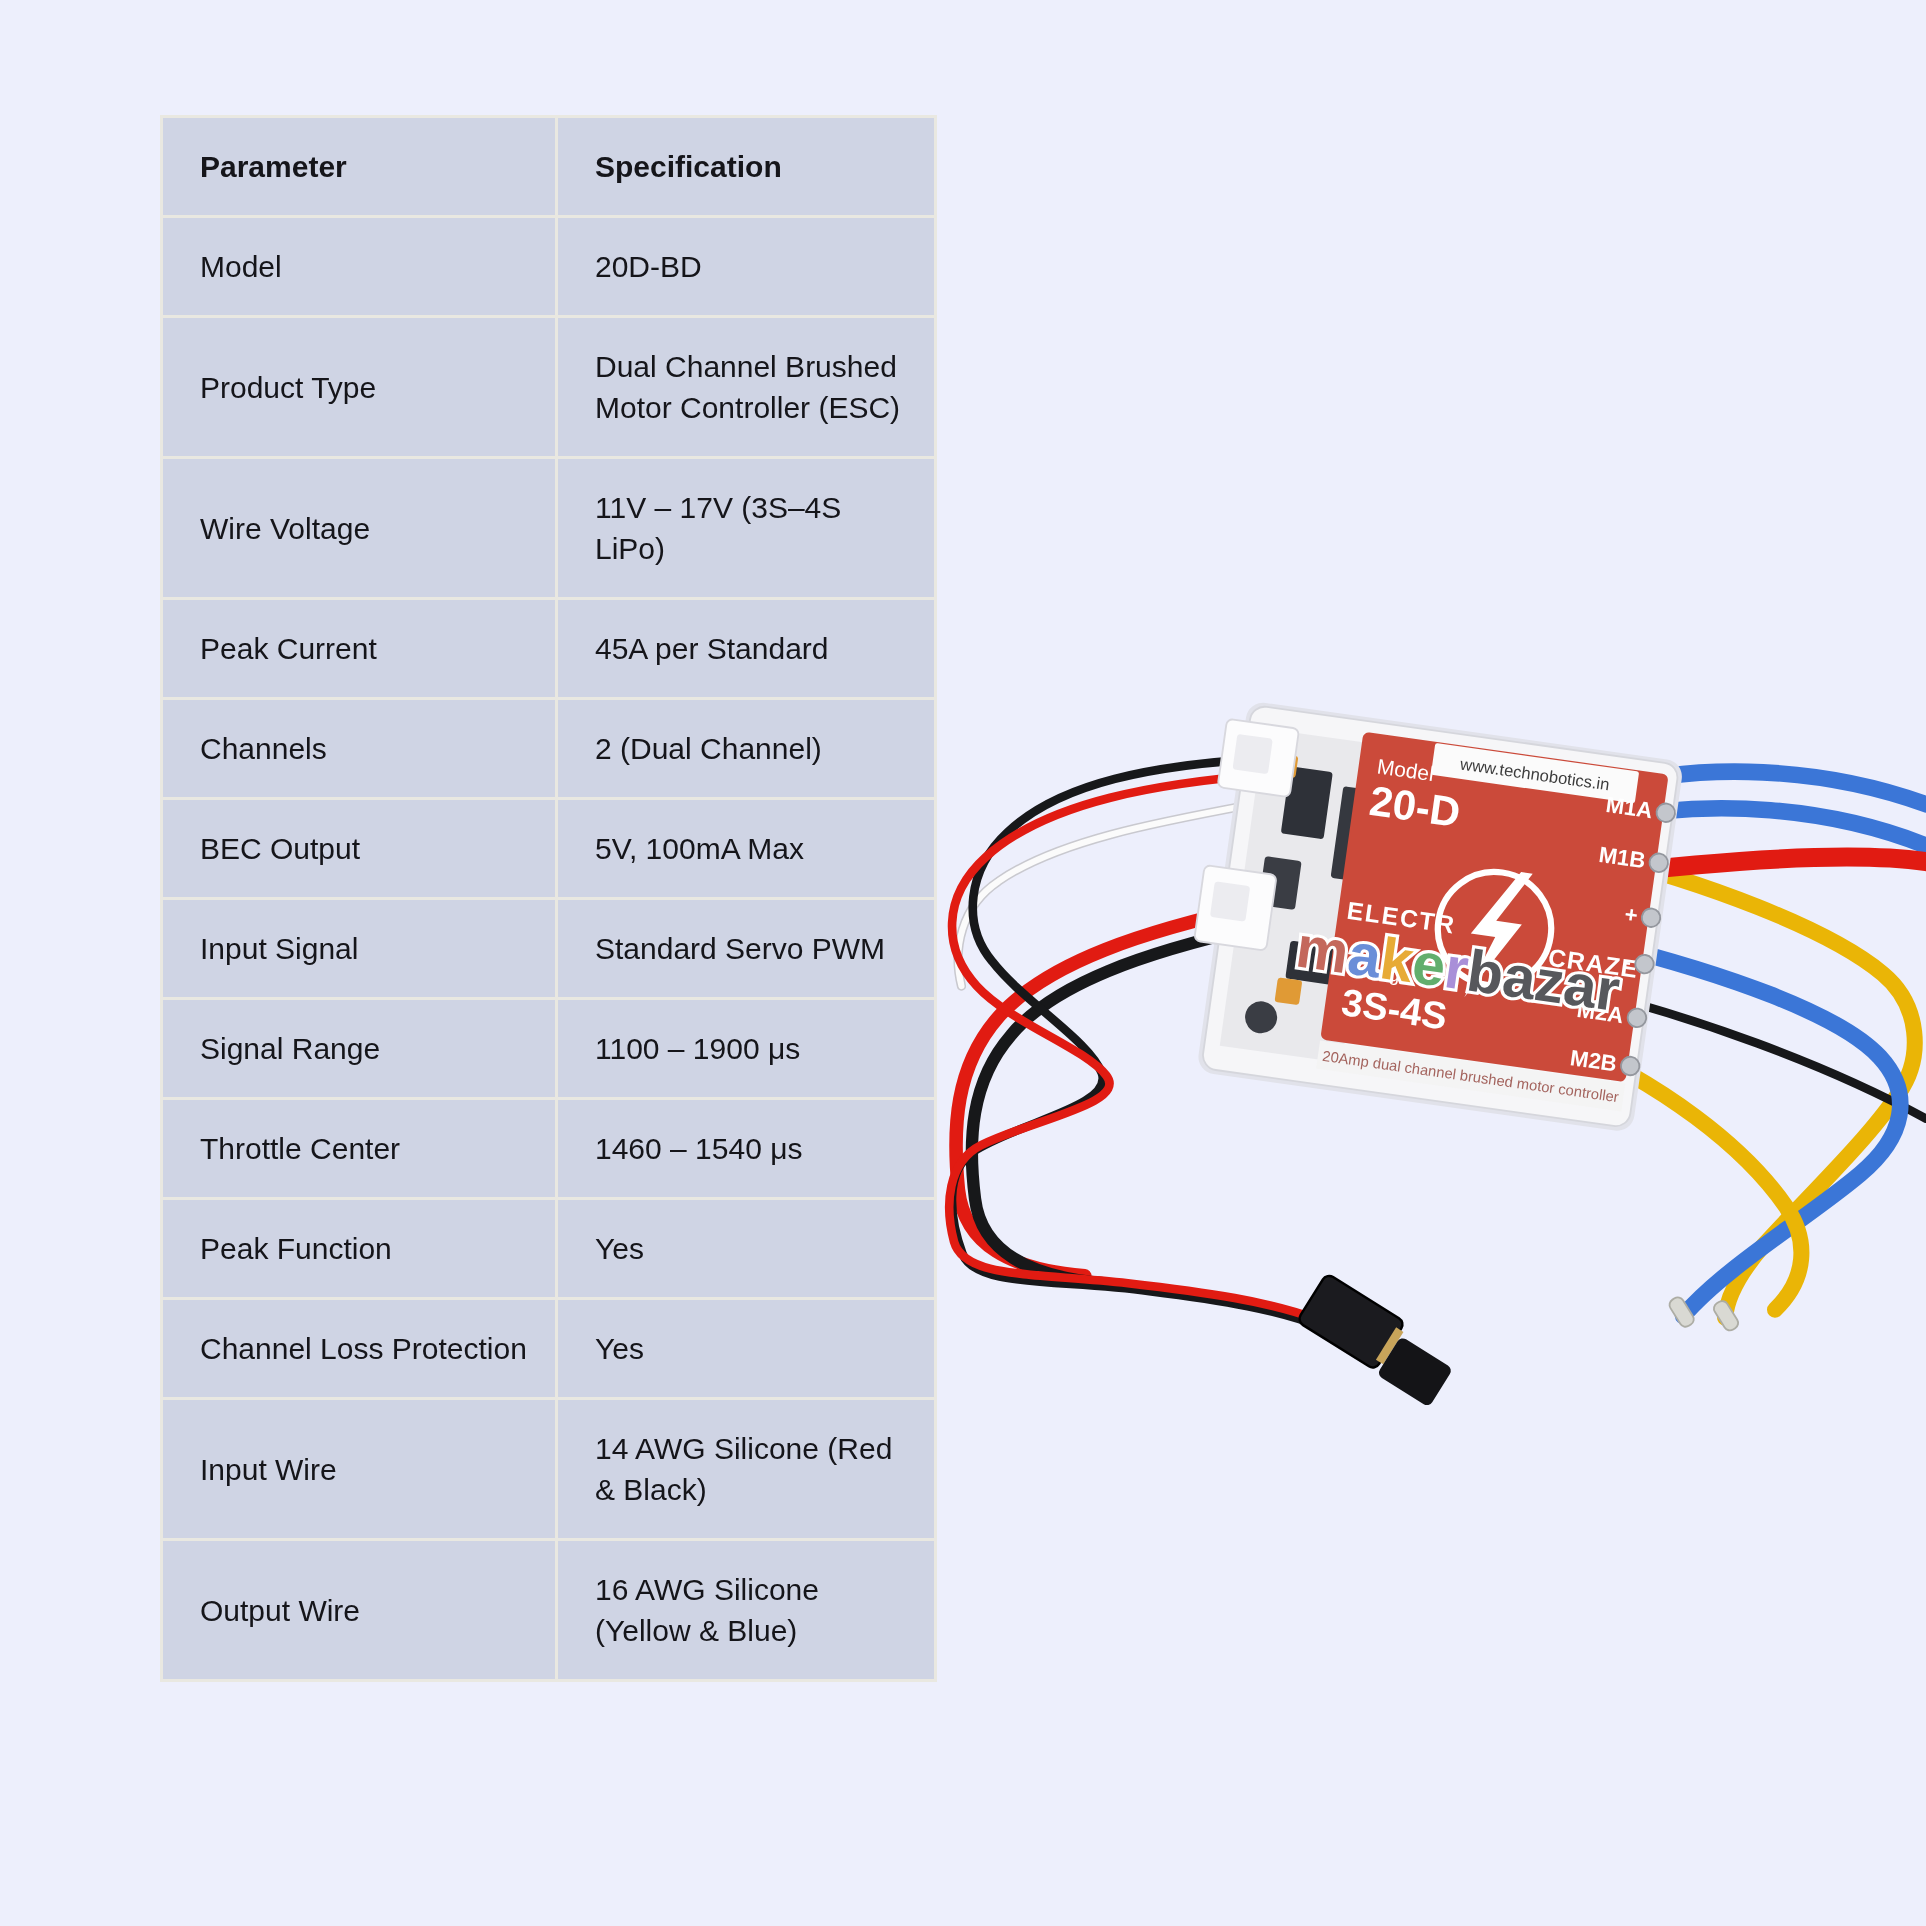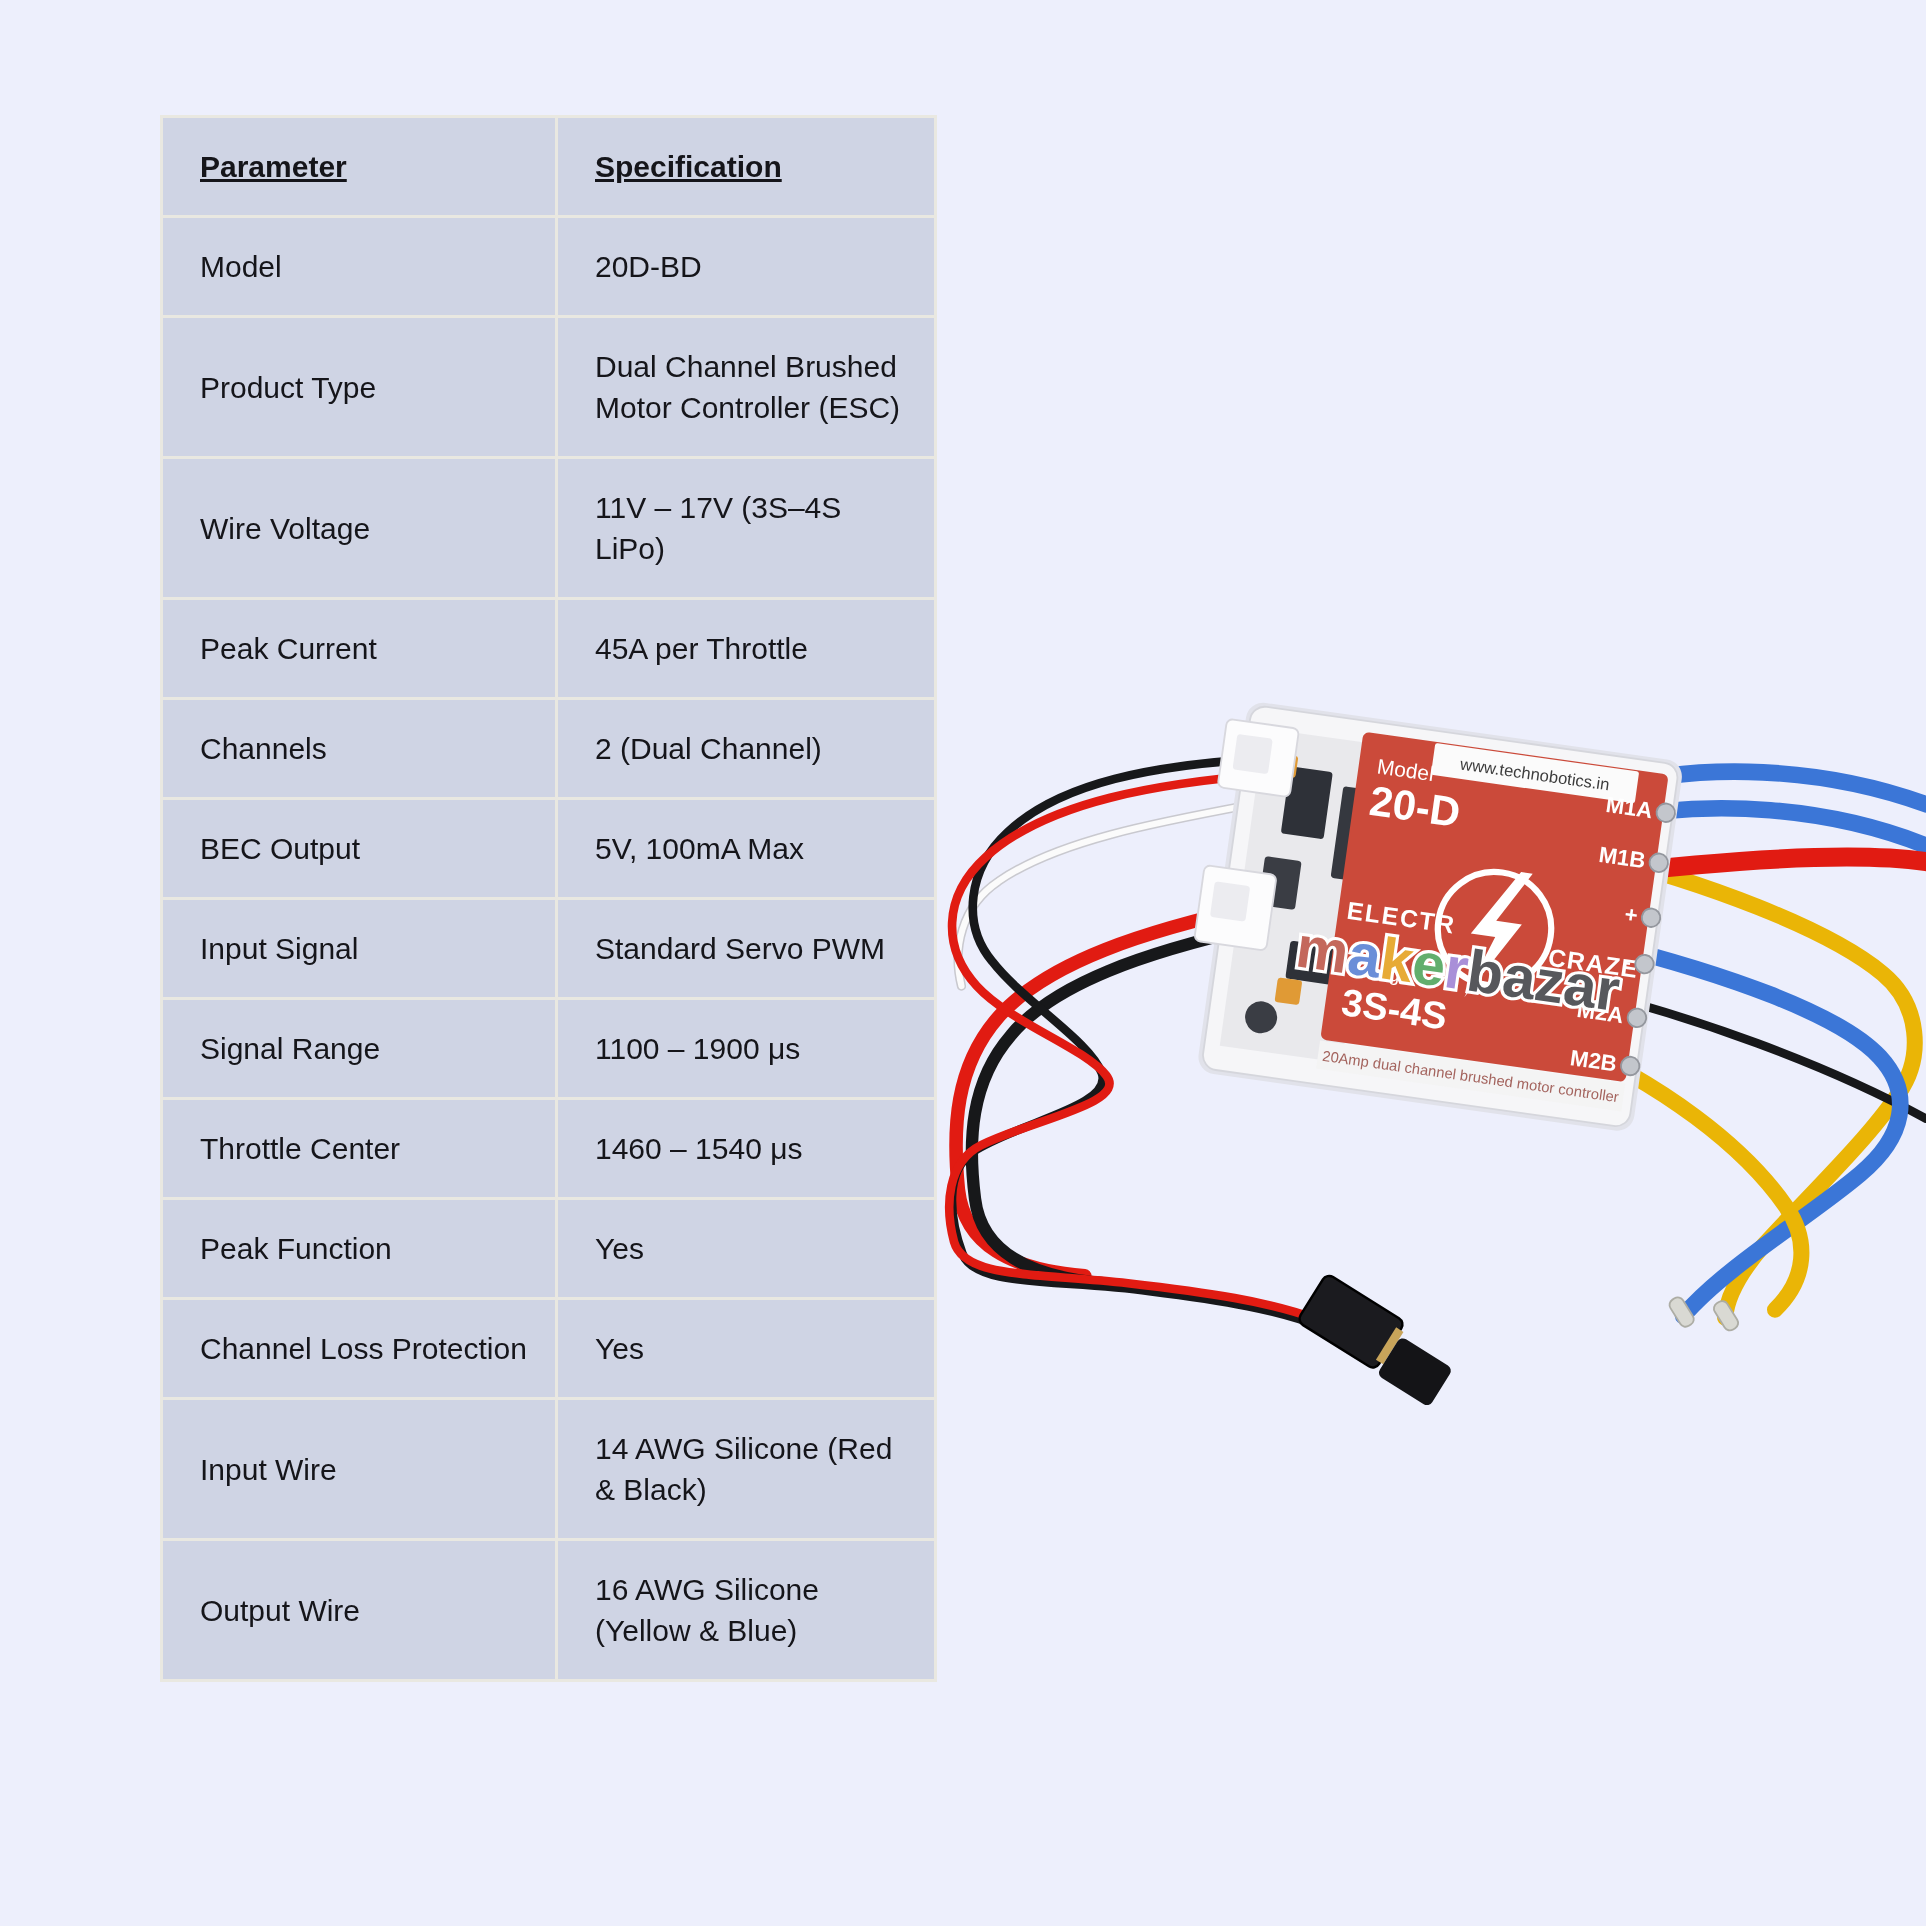--- a/index.html
+++ b/index.html
@@ -21,21 +21,21 @@
     table-layout:fixed;
   }
   .spec-table th,.spec-table td{
     border:3.1px solid var(--grid);
     font-size:30px;line-height:41px;
     padding:28px 21px 28px 37px;
     text-align:left;vertical-align:middle;
     color:var(--text);
     word-wrap:break-word;
   }
-  .spec-table th{font-weight:700;text-decoration:underline;}
+  .spec-table th{font-weight:700;}
   .product-photo{position:absolute;left:0;top:0;pointer-events:none;}
   svg text{font-family:"Liberation Sans", sans-serif;}
   .w-red{stroke:var(--wire_red);}
   .w-black{stroke:var(--wire_black);}
   .w-blue{stroke:var(--wire_blue);}
   .w-yellow{stroke:var(--wire_yellow);}
   .w-white{stroke:var(--wire_white);}
   .wire{fill:none;stroke-linecap:round;}
   .label-txt{fill:#ffffff;}
 </style>
@@ -61,21 +61,21 @@
       <tr>
         <td>Product Type</td>
         <td>Dual Channel Brushed Motor Controller (ESC)</td>
       </tr>
       <tr>
         <td>Wire Voltage</td>
         <td>11V – 17V (3S–4S LiPo)</td>
       </tr>
       <tr>
         <td>Peak Current</td>
-        <td>45A per Throttle</td>
+        <td>45A per Standard</td>
       </tr>
       <tr>
         <td>Channels</td>
         <td>2 (Dual Channel)</td>
       </tr>
       <tr>
         <td>BEC Output</td>
         <td>5V, 100mA Max</td>
       </tr>
       <tr>

